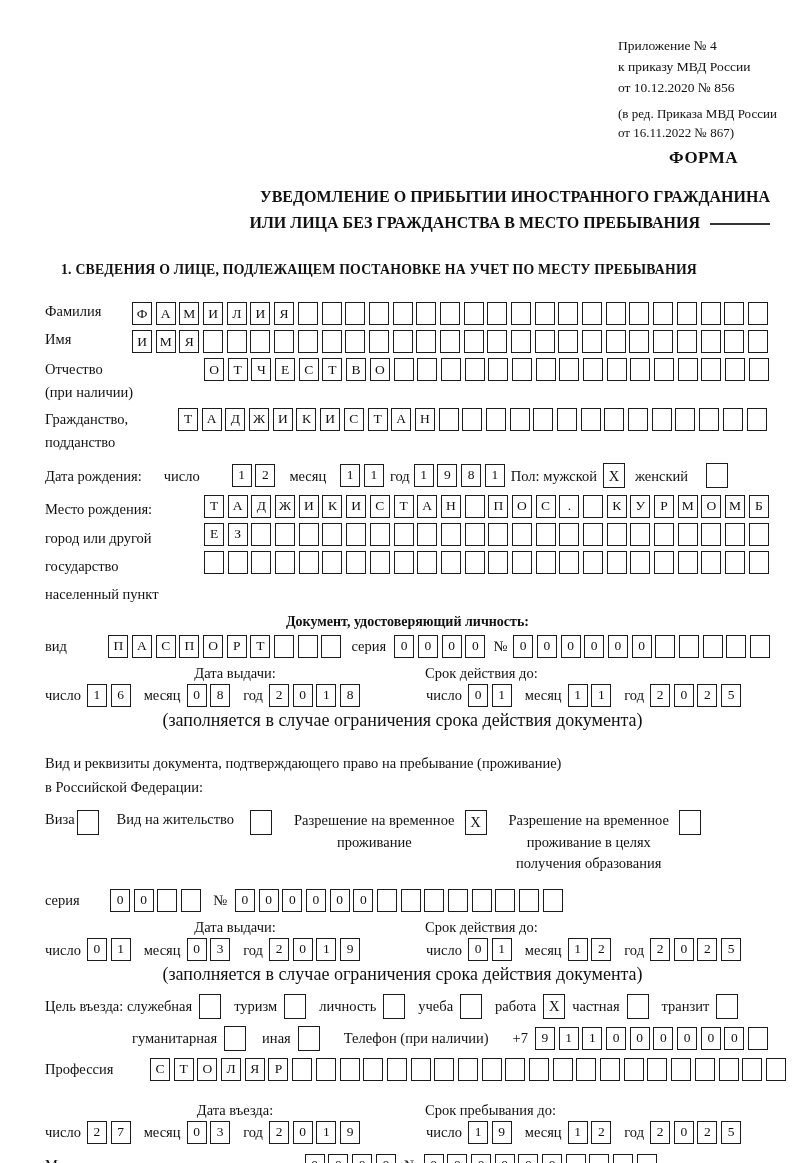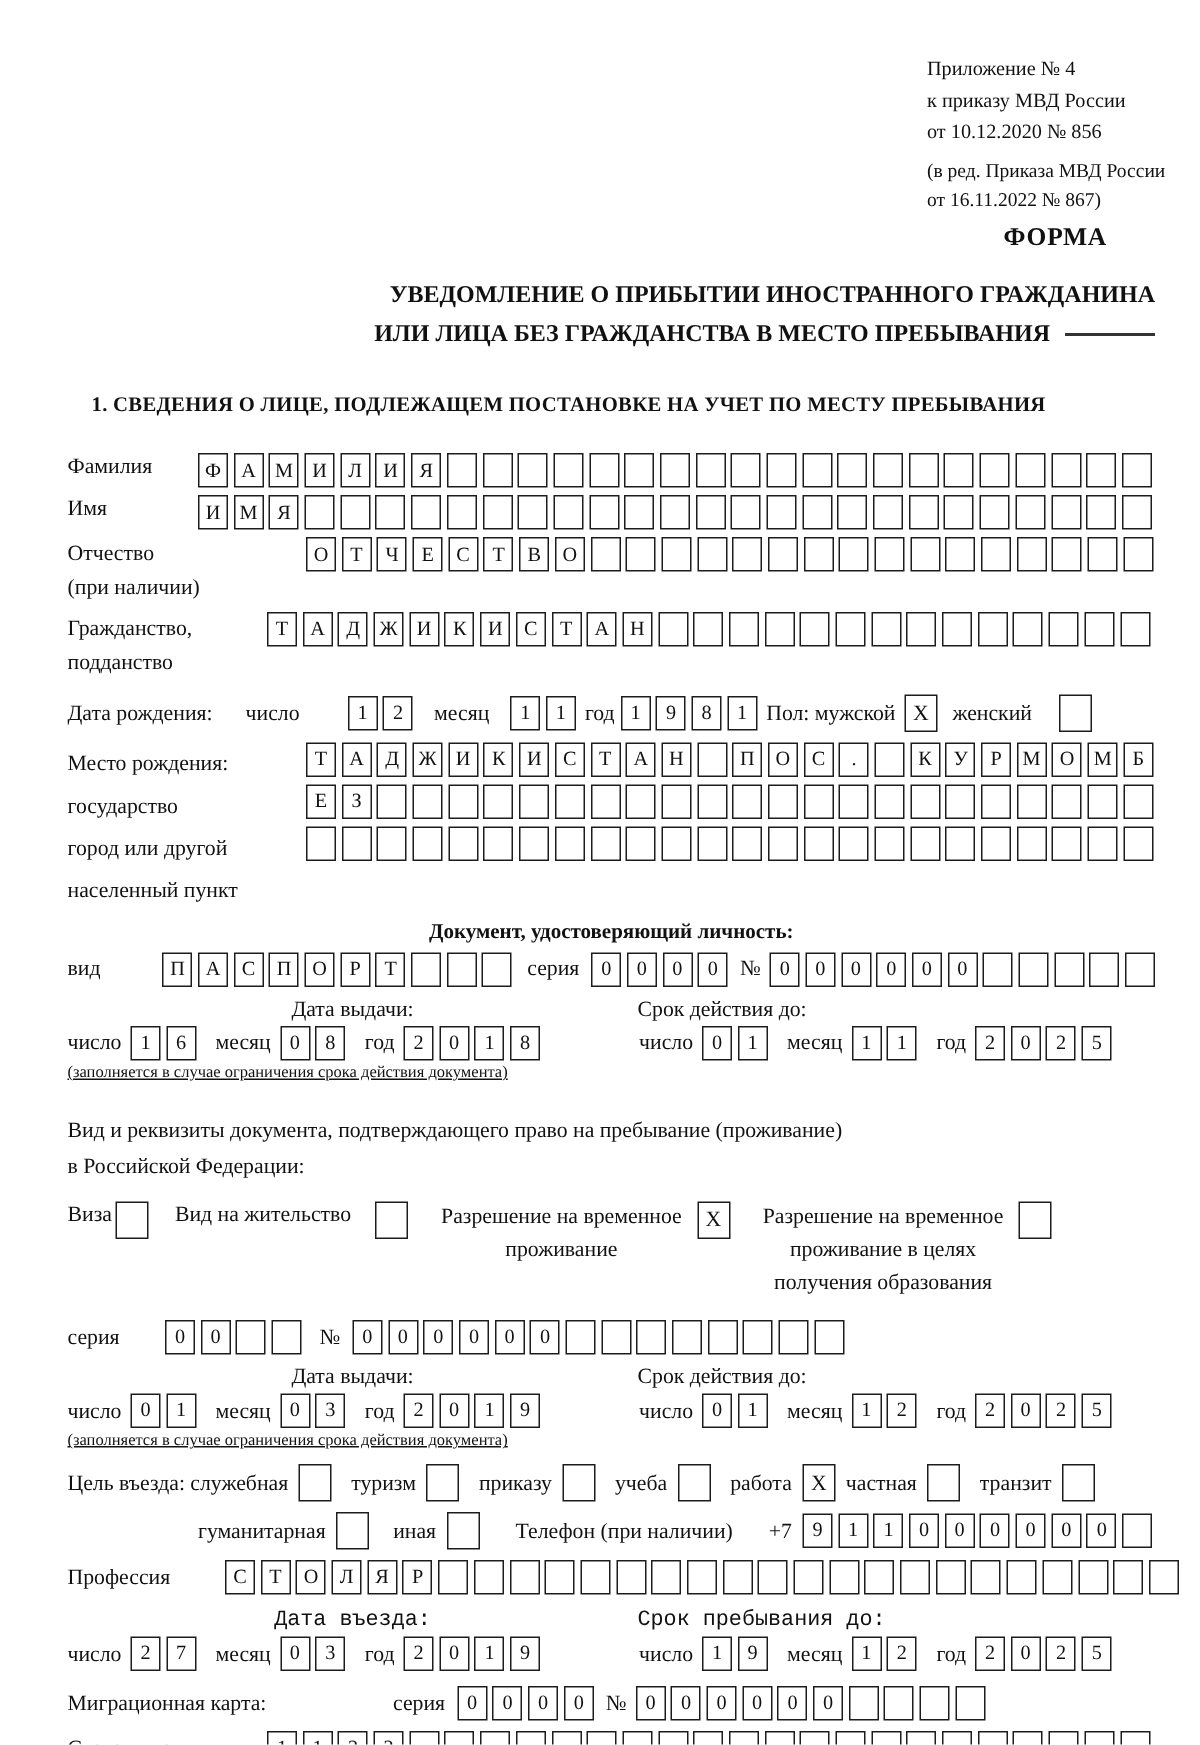--- a/index.html
+++ b/index.html
@@ -44,21 +44,21 @@
   
   .dhead{display:flex;margin-top:6px;margin-bottom:2px;}
   .dhead .h1{width:380px;text-align:center;}
   .dhead .h2{width:330px;text-align:left;}
   .dgroup{display:flex;align-items:center;}
   .dgroup .lbl{margin-right:6px;}
   .dgroup .cells{margin-right:13px;}
   .dgroup .cells:last-child{margin-right:0;}
   .drow{display:flex;align-items:center;margin-bottom:2px;}
   .drow .right{margin-left:66px;}
-  .fill-note{font-size:11px;text-align:left;padding-right:10px;margin-bottom:8px;text-decoration:underline;}
+  .fill-note{font-size:18px;text-align:center;padding-right:10px;margin-bottom:8px;}
 
   
   .optrow{display:flex;align-items:flex-start;margin-top:10px;margin-bottom:14px;}
   .opt{display:flex;align-items:flex-start;}
   .opt .lbl{margin-right:8px;}
   .opt-lines{display:flex;flex-direction:column;text-align:center;line-height:1.5;margin-right:10px;}
   .purposerow{display:flex;align-items:center;margin-bottom:7px;}
   .purposerow .lbl{margin-right:7px;}
   .purposerow .chk{margin-right:13px;}
   .purposerow .chk:last-child{margin-right:0;}
@@ -245,22 +245,22 @@
       </div>
     <span class="lbl" style="margin-right:6px;">Пол: мужской</span>
     <span class="chk" style="margin-right:10px;">X</span>
     <span class="lbl" style="margin-right:18px;">женский</span>
     <span class="chk"></span>
   </div>
 
   <div class="crow" style="margin-top:7px;">
     <span class="lbl2 w159" style="line-height:1.95;">
       <div>Место рождения:</div>
+      <div>город или другой</div>
       <div>государство</div>
-      <div>город или другой</div>
       <div>населенный пункт</div>
     </span>
     <div class="stack">
       <div class="crow">
           <div class="cells">
             <span class="cell">Т</span>
             <span class="cell">А</span>
             <span class="cell">Д</span>
             <span class="cell">Ж</span>
             <span class="cell">И</span>
@@ -531,21 +531,21 @@
         </div>
     </div>
   </div>
   <div class="fill-note">(заполняется в случае ограничения срока действия документа)</div>
 
   <div class="purposerow">
     <span class="lbl">Цель въезда: служебная</span>
     <span class="chk"></span>
     <span class="lbl">туризм</span>
     <span class="chk"></span>
-    <span class="lbl">приказу</span>
+    <span class="lbl">личность</span>
     <span class="chk"></span>
     <span class="lbl">учеба</span>
     <span class="chk"></span>
     <span class="lbl">работа</span>
     <span class="chk" style="margin-right:7px;">X</span>
     <span class="lbl">частная</span>
     <span class="chk"></span>
     <span class="lbl">транзит</span>
     <span class="chk"></span>
   </div>
@@ -597,21 +597,21 @@
         <span class="cell"></span>
         <span class="cell"></span>
         <span class="cell"></span>
         <span class="cell"></span>
         <span class="cell"></span>
         <span class="cell"></span>
         <span class="cell"></span>
       </div>
   </div>
 
-  <div class="dhead" style="margin-top:8px;font-family:Liberation Mono, monospace;">
+  <div class="dhead" style="margin-top:20px;">
     <span class="h1">Дата въезда:</span>
     <span class="h2">Срок пребывания до:</span>
   </div>
   <div class="drow">
     <div class="dgroup">
       <span class="lbl">число</span>
       <div class="cells">
           <span class="cell">2</span>
           <span class="cell">7</span>
         </div>

